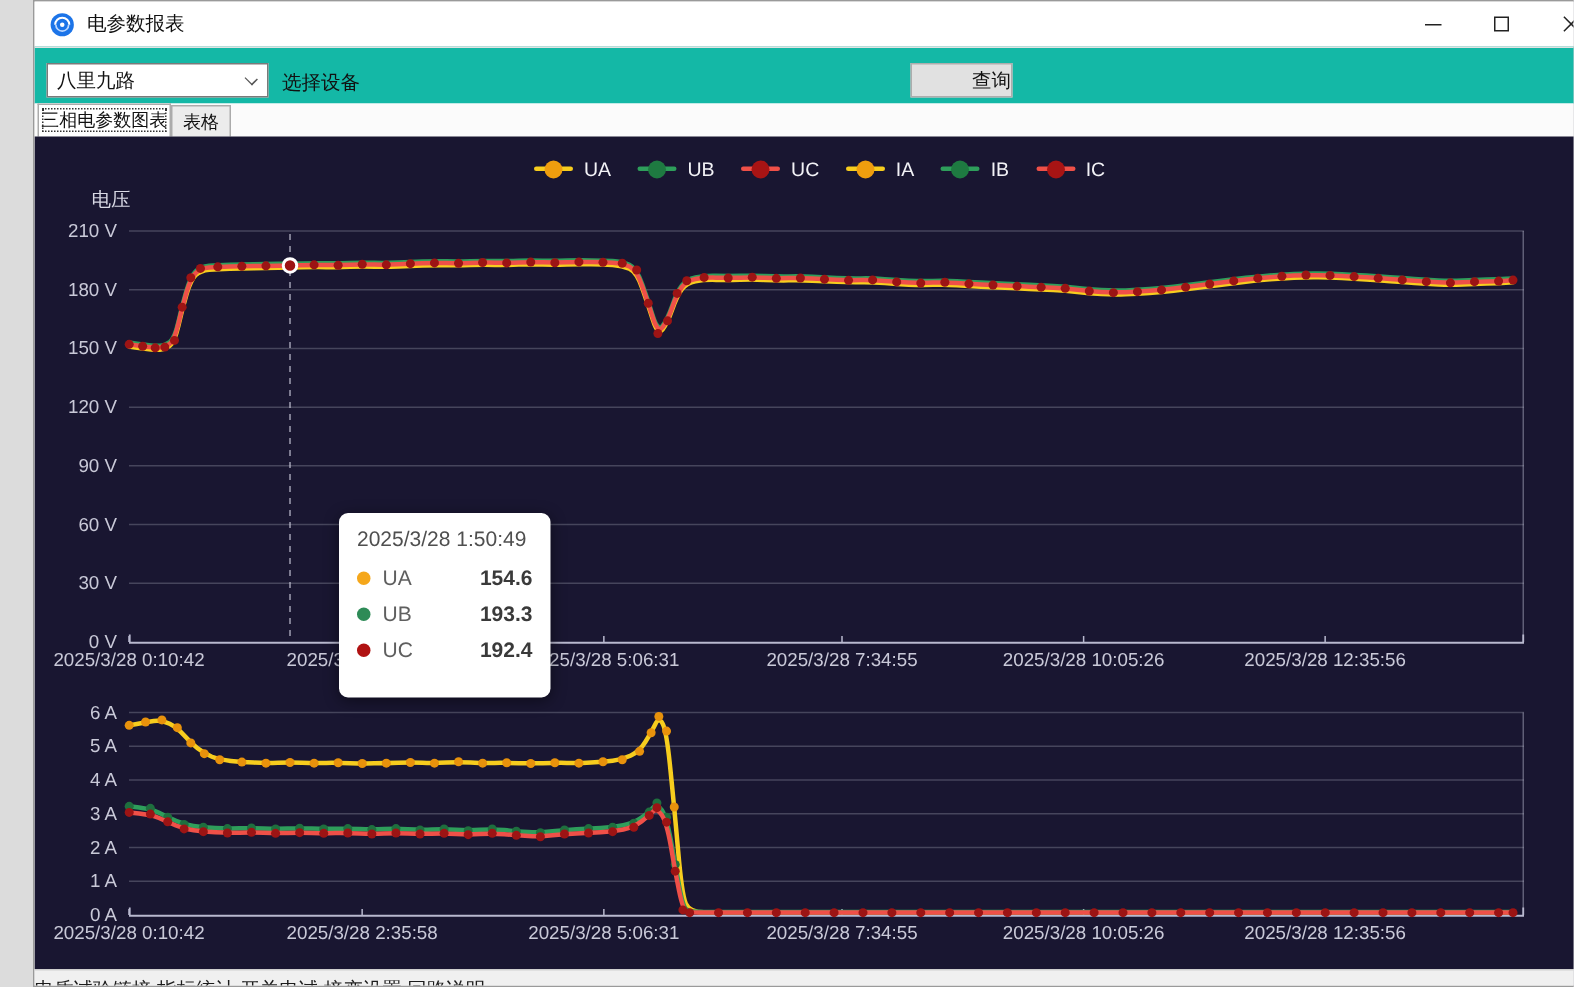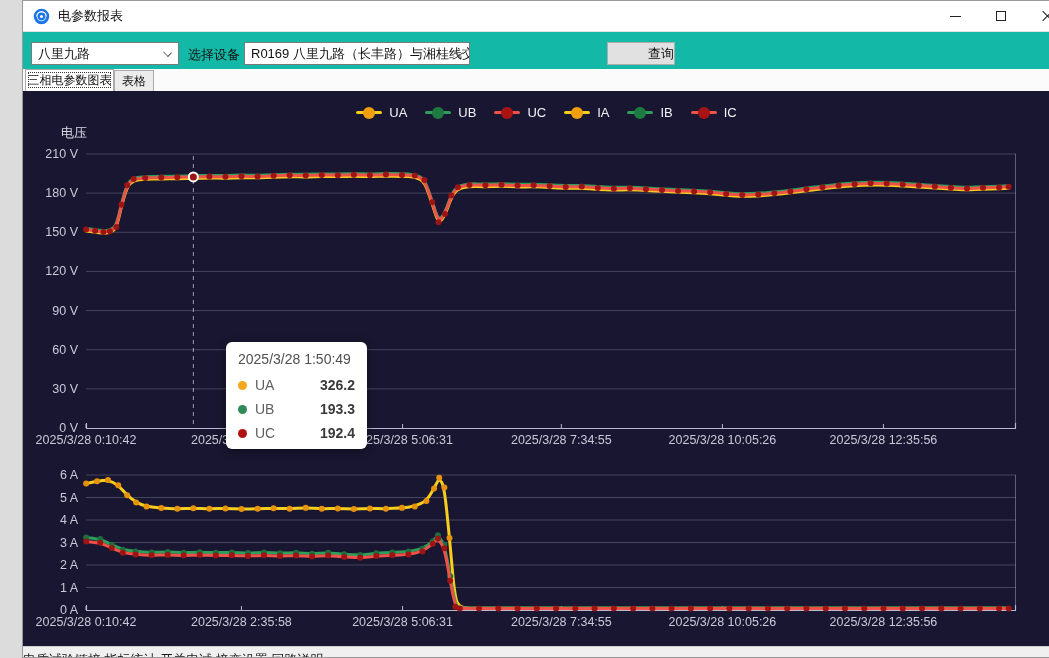--- a/index.html
+++ b/index.html
@@ -38,21 +38,21 @@
   .chart-panel{position:absolute;left:0;top:90px;width:100%;height:555px;background:#191631;}
   .legend{position:absolute;left:0;top:104px;width:100%;display:flex;justify-content:center;gap:18px;z-index:3;}
   .lg-item{display:flex;align-items:center;gap:7px;cursor:pointer;}
   .lg-marker{position:relative;width:26px;height:3px;border-radius:2px;}
   .lg-marker i{position:absolute;left:7px;top:-4.5px;width:12px;height:12px;border-radius:50%;}
   .lg-label{font-size:13px;color:#f2f2f6;}
   .chart-title{position:absolute;left:38px;top:123px;font-size:13px;color:#d8d8e4;z-index:3;}
   #charts{position:absolute;left:0;top:0;width:1049px;height:658px;z-index:2;pointer-events:none;}
 
   
-  .tooltip{position:absolute;left:203px;top:341px;width:141px;background:#ffffff;border-radius:6px;box-shadow:0 2px 10px rgba(0,0,0,0.45);z-index:5;padding:9px 12px 4px 12px;}
+  .tooltip{position:absolute;left:203px;top:341px;width:141px;background:#ffffff;border-radius:6px;box-shadow:0 2px 10px rgba(0,0,0,0.45);z-index:5;padding:9px 12px 20px 12px;}
   .tt-header{font-size:14px;color:#4f4f4f;margin-bottom:6px;white-space:nowrap;}
   .tt-row{display:flex;align-items:center;height:24px;font-size:14px;color:#5f5f5f;}
   .tt-dot{width:9px;height:9px;border-radius:50%;margin-right:8px;flex:none;}
   .tt-val{margin-left:auto;font-weight:bold;color:#3a3a3a;}
 
   
   .bottom-strip{position:absolute;left:0;top:645px;width:100%;height:13px;background:#f0f0f0;border-top:1px solid #cfcfcf;overflow:hidden;}
   .bottom-strip span{position:absolute;left:0;top:4px;font-size:13px;color:#1c1c1c;white-space:nowrap;}
 </style>
 </head>
@@ -80,24 +80,20 @@
         </div>
     </div>
   </div>
 
   <div class="toolbar">
     <div class="combo" style="left:8px;width:148px;">
       <span>八里九路</span>
       <i class="chev"></i>
     </div>
     <span class="tb-label" style="left:165px;">选择设备</span>
-    <div class="combo" style="left:221px;width:226px;">
-      <span>R0169 八里九路（长丰路）与湘桂线交</span>
-      <i class="chev"></i>
-    </div>
     <div class="btn" style="left:584px;width:68px;">
       <span>查询</span>
     </div>
   </div>
 
   <div class="tabstrip">
     <div class="tab active" style="left:2px;width:89px;justify-content:center;">
       <span>三相电参数图表</span>
     </div>
     <div class="tab" style="left:91px;width:40px;">
@@ -397,21 +393,21 @@
       <circle cx="976.0524" cy="607.425" r="3" fill="#9c1414"></circle>
       <circle cx="985.6824" cy="607.425" r="3" fill="#9c1414"></circle>
     </svg>
 
   <div class="tooltip">
     <div class="tt-header">2025/3/28 1:50:49</div>
     <div id="tt-rows">
         <div class="tt-row">
           <span class="tt-dot" style="background:#f5a71b"></span>
           <span>UA</span>
-          <span class="tt-val">326.2</span>
+          <span class="tt-val">154.6</span>
         </div>
         <div class="tt-row">
           <span class="tt-dot" style="background:#2e8b57"></span>
           <span>UB</span>
           <span class="tt-val">193.3</span>
         </div>
         <div class="tt-row">
           <span class="tt-dot" style="background:#b01212"></span>
           <span>UC</span>
           <span class="tt-val">192.4</span>

